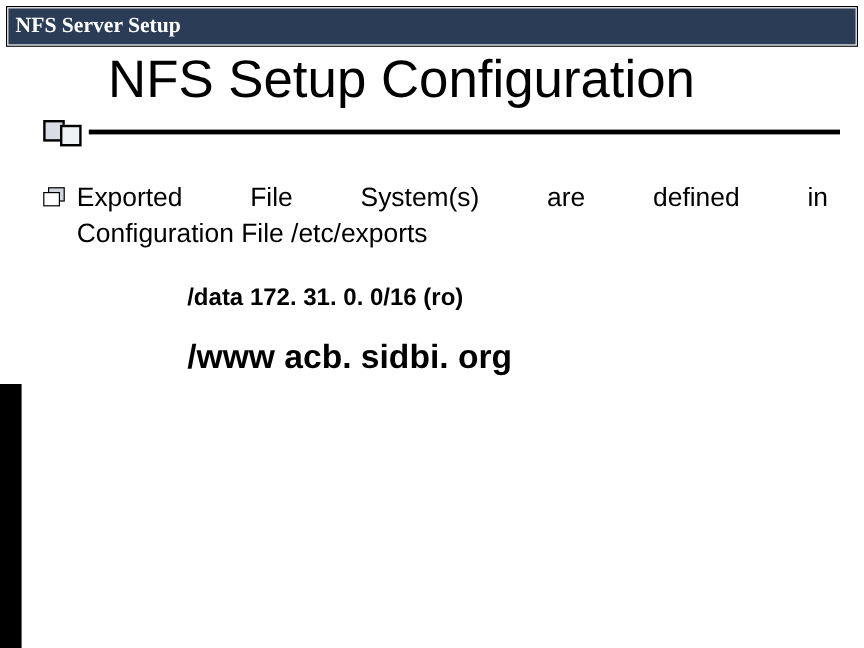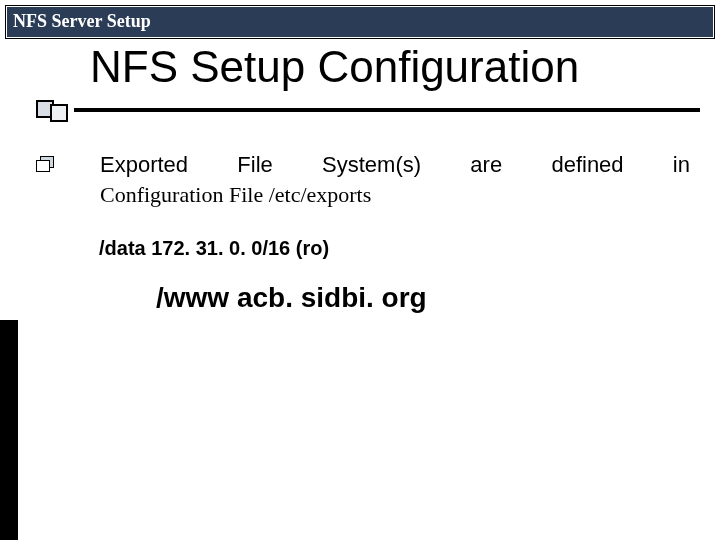--- a/index.html
+++ b/index.html
@@ -72,21 +72,20 @@
   .body {
     position: absolute;
     top: 150px;
     left: 36px;
     right: 30px;
     color: #000;
   }
   .bullet-row {
     display: flex;
     align-items: flex-start;
-    gap: 36px;
   }
   .bullet-icon {
     flex: 0 0 auto;
     width: 18px;
     height: 14px;
     margin-top: 6px;
     margin-right: 10px;
     position: relative;
   }
   .bullet-icon .back {
@@ -107,24 +106,23 @@
     flex: 1 1 auto;
     font-size: 22px;
     line-height: 1.35;
     text-align: justify;
     text-align-last: justify;
   }
   .bullet-text .line2 {
     display: block;
     text-align: left;
     text-align-last: left;
-    font-family: Liberation Serif, serif;
   }
   .sub {
-    margin-left: 63px;
+    margin-left: 120px;
     margin-top: 28px;
     font-size: 20px;
     font-weight: bold;
   }
   .sub2 {
     margin-left: 120px;
     margin-top: 22px;
     font-size: 28px;
     font-weight: bold;
   }

